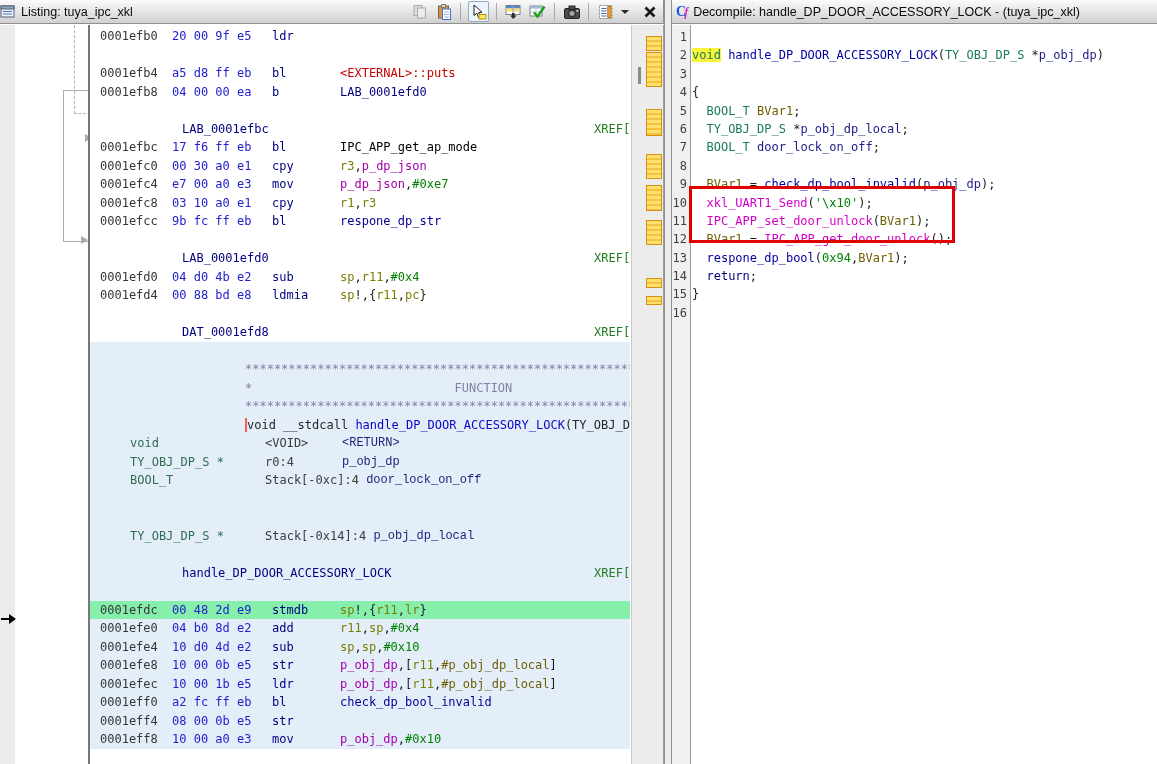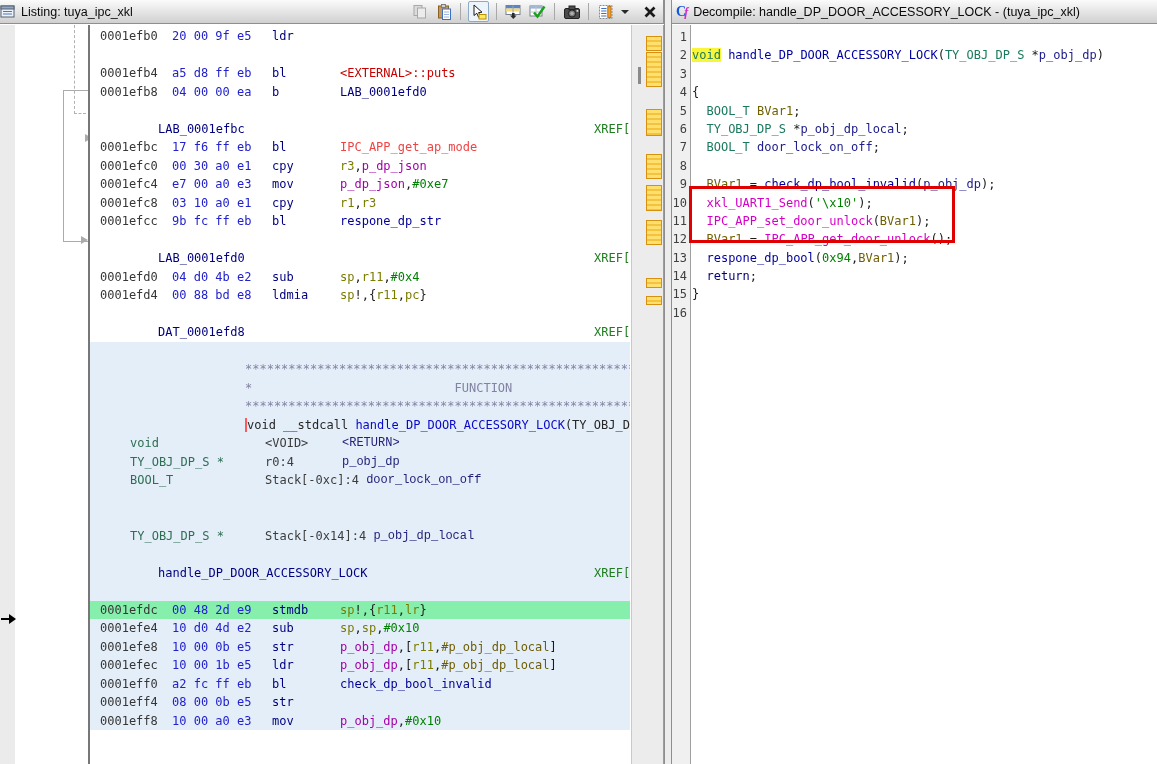--- a/index.html
+++ b/index.html
@@ -26,31 +26,31 @@
   .l-margin{position:absolute;left:15px;top:25px;width:73px;height:739px;background:#ffffff;}
   .l-border{position:absolute;left:88px;top:25px;width:2px;height:739px;background:#777;}
   .l-content{position:absolute;left:90px;top:25px;width:540px;height:739px;background:#fff;
              overflow:hidden;font:12px "DejaVu Sans Mono",monospace;padding-top:2px;box-sizing:border-box;}
   .row{height:18.5px;line-height:18.5px;white-space:pre;position:relative;padding-left:10px;display:flex;}
   .row.blue{background:#e4eef9;}
   .row.hl{background:#86efac;}
   .c-addr{display:inline-block;width:72px;color:#363636;}
   .c-byt{display:inline-block;width:100px;color:#2121cd;}
   .c-mne{display:inline-block;min-width:68px;color:#00007f;}
-  .row-lab{padding-left:68px;display:block;}
+  .row-lab{padding-left:92px;display:block;}
   .row-cmt{padding-left:155px;display:block;}
   .row-sig{padding-left:157px;display:block;}
   .row-inf{padding-left:40px;}
   .i-c1{display:inline-block;min-width:135px;color:#2e6e52;}
   .i-c2{display:inline-block;min-width:77px;color:#3c3c3c;}
   .i-c3{color:#22227a;font-family:Liberation Mono, monospace;}
   .xref{position:absolute;left:504px;top:0;color:#1e7d1e;}
   .caret{position:absolute;left:155px;top:2px;width:2px;height:14px;background:#ff5a5a;}
   
-  .pln{color:#1a1a1a}.reg{color:#7b7b00}.var{color:#a000a8}.fnm{color:#ef4444}
+  .pln{color:#1a1a1a}.reg{color:#7b7b00}.var{color:#a000a8}.fnm{color:#000000}
   .fn{color:#000096}.lbl{color:#000080}.cst{color:#008000}.ext{color:#c80000}
   .cmt{color:#8282a2}.sigd{color:#262626}.sigfn{color:#0808c8}.ofs{color:#6e5d05}
   
   .l-markers{position:absolute;left:631px;top:25px;width:33px;height:739px;background:#ececec;
              border-left:1px solid #c9c9c9;border-right:1px solid #9c9c9c;box-sizing:border-box;}
   .mark{position:absolute;left:14px;width:16px;border:1px solid #d89010;box-sizing:border-box;
         background:repeating-linear-gradient(#ffdf6e 0 3px,#f3c340 3px 5px);}
   .scroll-thumb{position:absolute;left:6px;top:42px;width:3px;height:17px;background:#8a8a8a;}
   
   .splitter{position:absolute;left:664px;top:0;width:8px;height:764px;background:#ececec;
@@ -207,20 +207,21 @@
       <div class="row blue row-inf"><span class="i-c1">void</span><span class="i-c2">&lt;VOID&gt; </span><span class="i-c3">&lt;RETURN&gt;</span></div>
       <div class="row blue row-inf"><span class="i-c1">TY_OBJ_DP_S *</span><span class="i-c2">r0:4 </span><span class="i-c3">p_obj_dp</span></div>
       <div class="row blue row-inf"><span class="i-c1">BOOL_T</span><span class="i-c2">Stack[-0xc]:4 </span><span class="i-c3">door_lock_on_off</span></div>
       <div class="row blue"></div>
       <div class="row blue"></div>
       <div class="row blue row-inf"><span class="i-c1">TY_OBJ_DP_S *</span><span class="i-c2">Stack[-0x14]:4 </span><span class="i-c3">p_obj_dp_local</span></div>
       <div class="row blue"></div>
       <div class="row blue row-lab"><span class="lbl">handle_DP_DOOR_ACCESSORY_LOCK</span><span class="xref">XREF[2]:</span></div>
       <div class="row blue"></div>
       <div class="row blue hl"><span class="c-addr">0001efdc</span><span class="c-byt">00 48 2d e9</span><span class="c-mne">stmdb </span><span class="c-ops"><span class="reg">sp</span><span class="pln">!,{</span><span class="reg">r11</span><span class="pln">,</span><span class="reg">lr</span><span class="pln">}</span></span></div>
+      <div class="row blue"><span class="c-addr">0001efe0</span><span class="c-byt">04 b0 8d e2</span><span class="c-mne">add </span><span class="c-ops"><span class="reg">r11</span><span class="pln">,</span><span class="reg">sp</span><span class="pln">,</span><span class="cst">#0x4</span></span></div>
       <div class="row blue"><span class="c-addr">0001efe4</span><span class="c-byt">10 d0 4d e2</span><span class="c-mne">sub </span><span class="c-ops"><span class="reg">sp</span><span class="pln">,</span><span class="reg">sp</span><span class="pln">,</span><span class="cst">#0x10</span></span></div>
       <div class="row blue"><span class="c-addr">0001efe8</span><span class="c-byt">10 00 0b e5</span><span class="c-mne">str </span><span class="c-ops"><span class="var">p_obj_dp</span><span class="pln">,[</span><span class="reg">r11</span><span class="pln">,</span><span class="ofs">#p_obj_dp_local</span><span class="pln">]</span></span></div>
       <div class="row blue"><span class="c-addr">0001efec</span><span class="c-byt">10 00 1b e5</span><span class="c-mne">ldr </span><span class="c-ops"><span class="var">p_obj_dp</span><span class="pln">,[</span><span class="reg">r11</span><span class="pln">,</span><span class="ofs">#p_obj_dp_local</span><span class="pln">]</span></span></div>
       <div class="row blue"><span class="c-addr">0001eff0</span><span class="c-byt">a2 fc ff eb</span><span class="c-mne">bl </span><span class="c-ops"><span class="fn">check_dp_bool_invalid</span></span></div>
       <div class="row blue"><span class="c-addr">0001eff4</span><span class="c-byt">08 00 0b e5</span><span class="c-mne">str </span></div>
       <div class="row blue"><span class="c-addr">0001eff8</span><span class="c-byt">10 00 a0 e3</span><span class="c-mne">mov </span><span class="c-ops"><span class="var">p_obj_dp</span><span class="pln">,</span><span class="cst">#0x10</span></span></div>
     </div>
   <div class="l-markers" id="markers">
     <div class="scroll-thumb"></div>
   <div class="mark" style="top: 11px; height: 15px;"></div>

